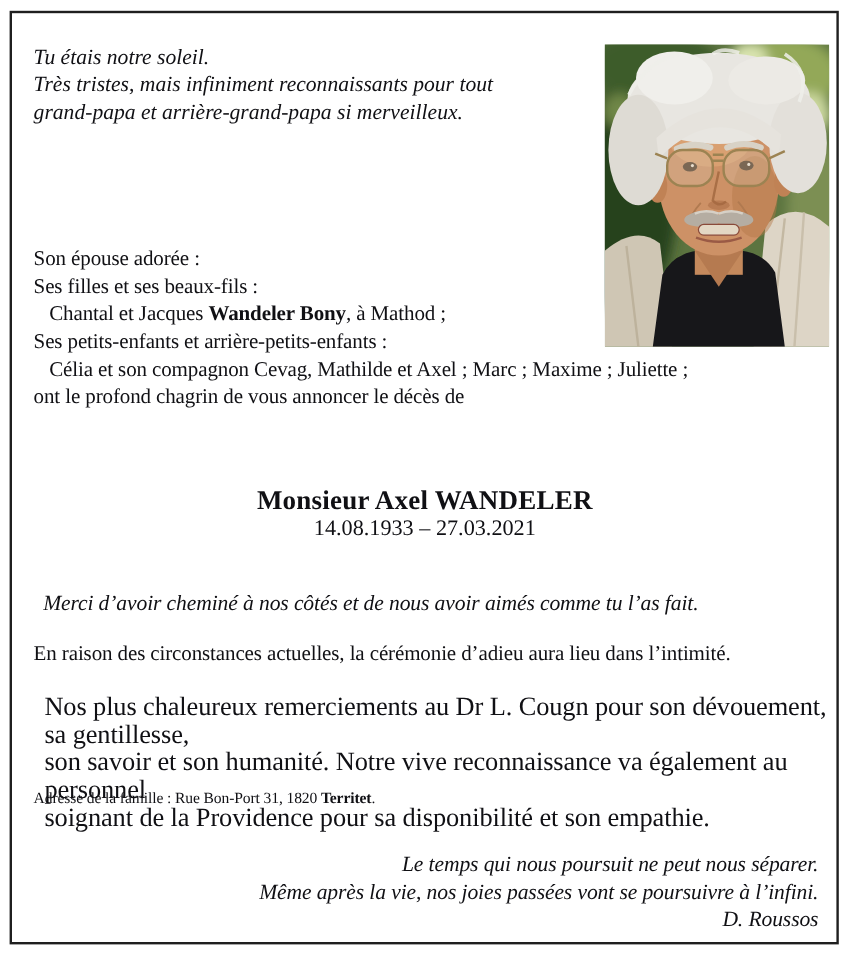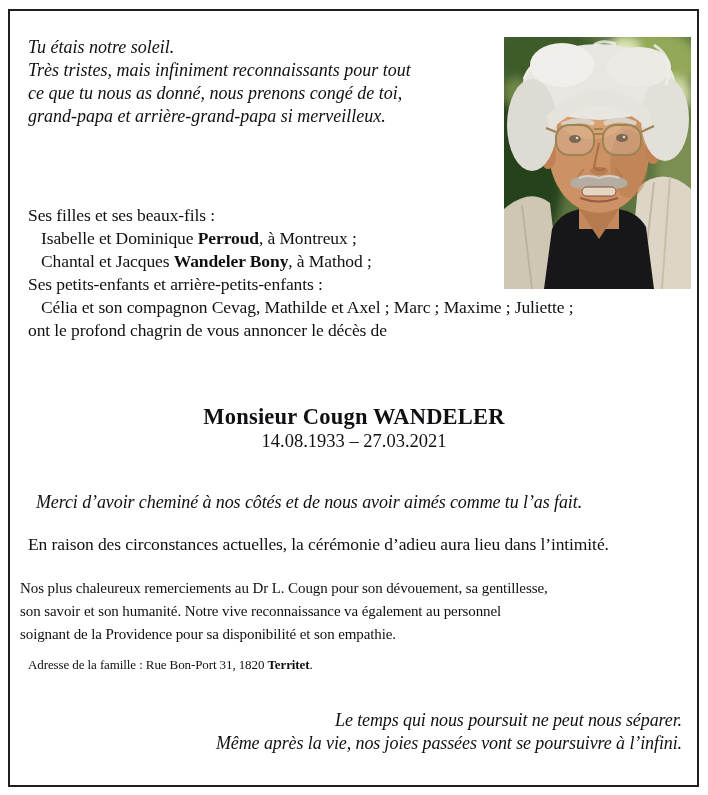--- a/index.html
+++ b/index.html
@@ -37,41 +37,40 @@
 
   .tribute {
     position:absolute; left:0; top:492px; width:618px; text-align:center;
     font-style:italic; font-size:18px; letter-spacing:-0.1px;
   }
   .ceremony {
     position:absolute; left:28px; top:534px; width:665px;
     font-size:17.5px; letter-spacing:-0.1px;
   }
   .thanks {
-    position:absolute; left:20px; top:577px; width:665px;
-    font-size:15px; line-height:23px; letter-spacing:-0.1px;
+    position:absolute; left:37px; top:577px; width:665px;
+    font-size:22px; line-height:23px; letter-spacing:-0.1px;
   }
   .address {
     position:absolute; left:28px; top:657px; width:665px;
     font-size:13px; letter-spacing:-0.1px;
   }
   .quote {
     position:absolute; right:26px; top:709px; width:665px; text-align:right;
     font-style:italic; font-size:18px; line-height:23px; letter-spacing:-0.1px;
   }
 </style>
 </head>
 <body>
 
 <div class="frame"></div>
 
 <div class="intro">
   <div class="line">Tu étais notre soleil.</div>
   <div class="line">Très tristes, mais infiniment reconnaissants pour tout</div>
-  <div class="line">ce que tu nous as donné, nous prenons congé de toi,</div>
   <div class="line">grand-papa et arrière-grand-papa si merveilleux.</div>
 </div>
 
 <div class="photo">
   <svg viewBox="0 0 187 252" xmlns="http://www.w3.org/2000/svg">
     <defs>
       <filter id="soft" x="-20%" y="-20%" width="140%" height="140%">
         <feGaussianBlur stdDeviation="5"></feGaussianBlur>
       </filter>
     </defs>
@@ -153,41 +152,42 @@
     <path d="M95,141 Q106,137 115,141" stroke="#d6d0c6" stroke-width="2" fill="none"></path>
 
     <g>
       <rect x="78" y="150" width="34" height="9" rx="4.5" fill="#e3d7c4" stroke="#8a4a3a" stroke-width="1"></rect>
       <path d="M76,161 Q95,168 114,161" stroke="#9a5a45" stroke-width="2" fill="none"></path>
     </g>
   </svg>
 </div>
 
 <div class="family">
+  <div class="line"><span>Son épouse adorée :</span></div>
   <div class="line"><span>Ses filles et ses beaux-fils :</span></div>
-  <div class="line indent"><span>Isabelle et Dominique </span><span class="b">Perroud</span><span>, à Montreux ;</span></div>
   <div class="line indent"><span>Chantal et Jacques </span><span class="b">Wandeler Bony</span><span>, à Mathod ;</span></div>
   <div class="line"><span>Ses petits-enfants et arrière-petits-enfants :</span></div>
   <div class="line indent"><span>Célia et son compagnon Cevag, Mathilde et Axel ; Marc ; Maxime ; Juliette ;</span></div>
   <div class="line"><span>ont le profond chagrin de vous annoncer le décès de</span></div>
 </div>
 
 <div class="name-block">
-  <div class="name">Monsieur Cougn WANDELER</div>
+  <div class="name">Monsieur Axel WANDELER</div>
   <div class="dates">14.08.1933 – 27.03.2021</div>
 </div>
 
 <div class="tribute">Merci d’avoir cheminé à nos côtés et de nous avoir aimés comme tu l’as fait.</div>
 
 <div class="ceremony">En raison des circonstances actuelles, la cérémonie d’adieu aura lieu dans l’intimité.</div>
 
 <div class="thanks">
   <div class="line">Nos plus chaleureux remerciements au Dr L. Cougn pour son dévouement, sa gentillesse,</div>
   <div class="line">son savoir et son humanité. Notre vive reconnaissance va également au personnel</div>
   <div class="line">soignant de la Providence pour sa disponibilité et son empathie.</div>
 </div>
 
 <div class="address"><span>Adresse de la famille : Rue Bon-Port 31, 1820 </span><span class="b">Territet</span><span>.</span></div>
 
 <div class="quote">
   <div class="line">Le temps qui nous poursuit ne peut nous séparer.</div>
   <div class="line">Même après la vie, nos joies passées vont se poursuivre à l’infini.</div>
+  <div class="line">D. Roussos</div>
 </div>
 
 </body></html>

